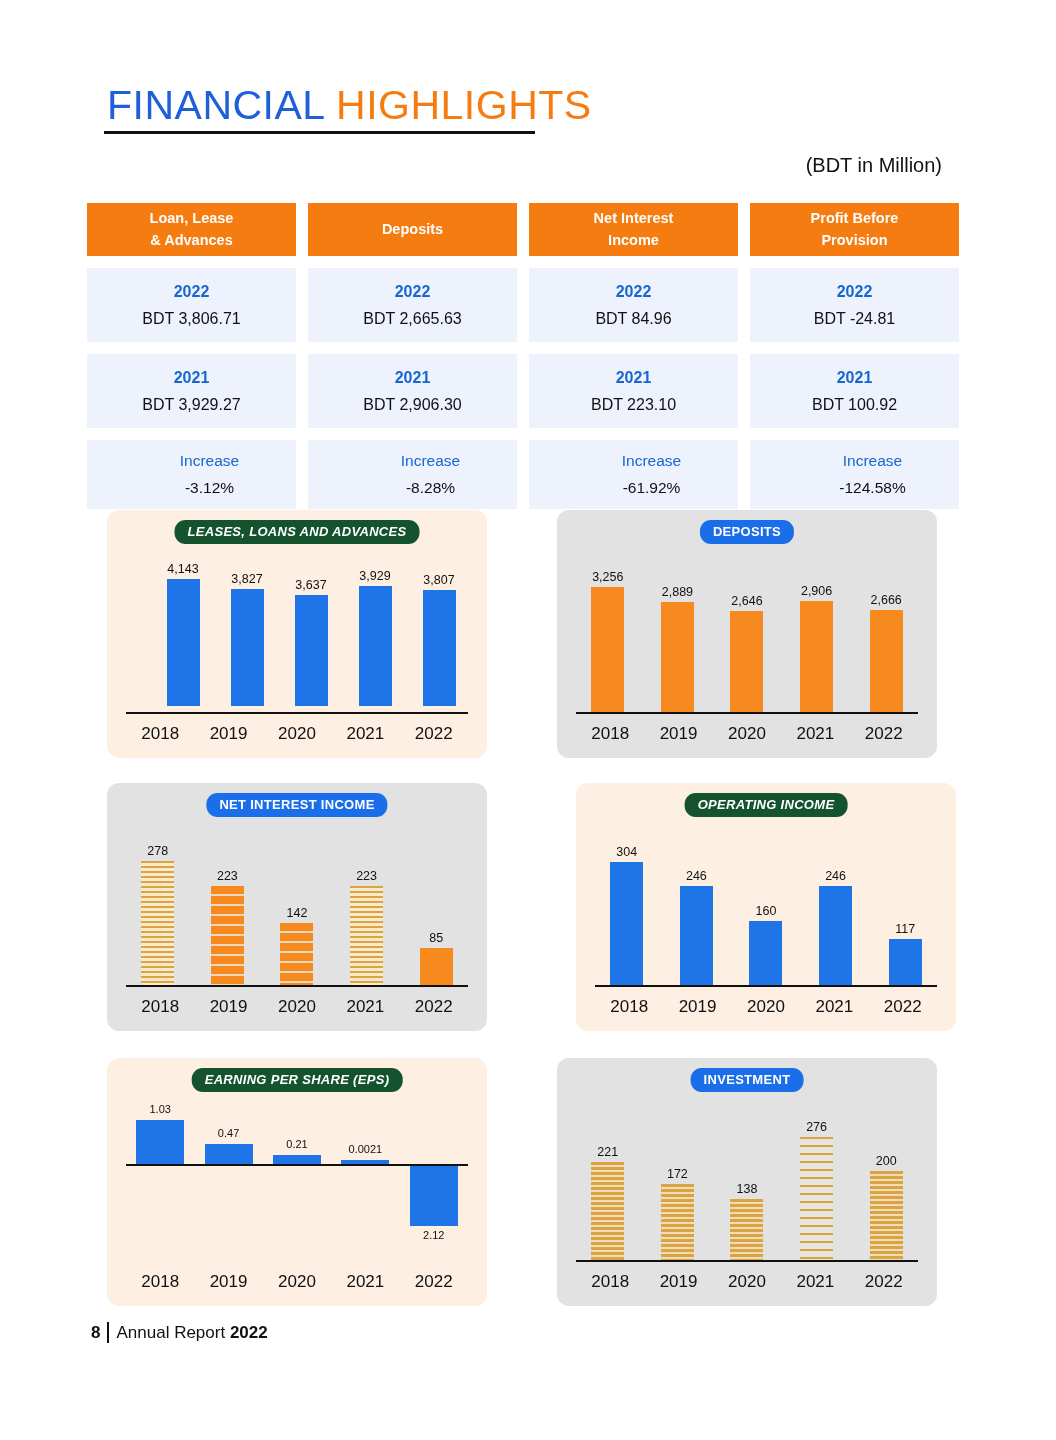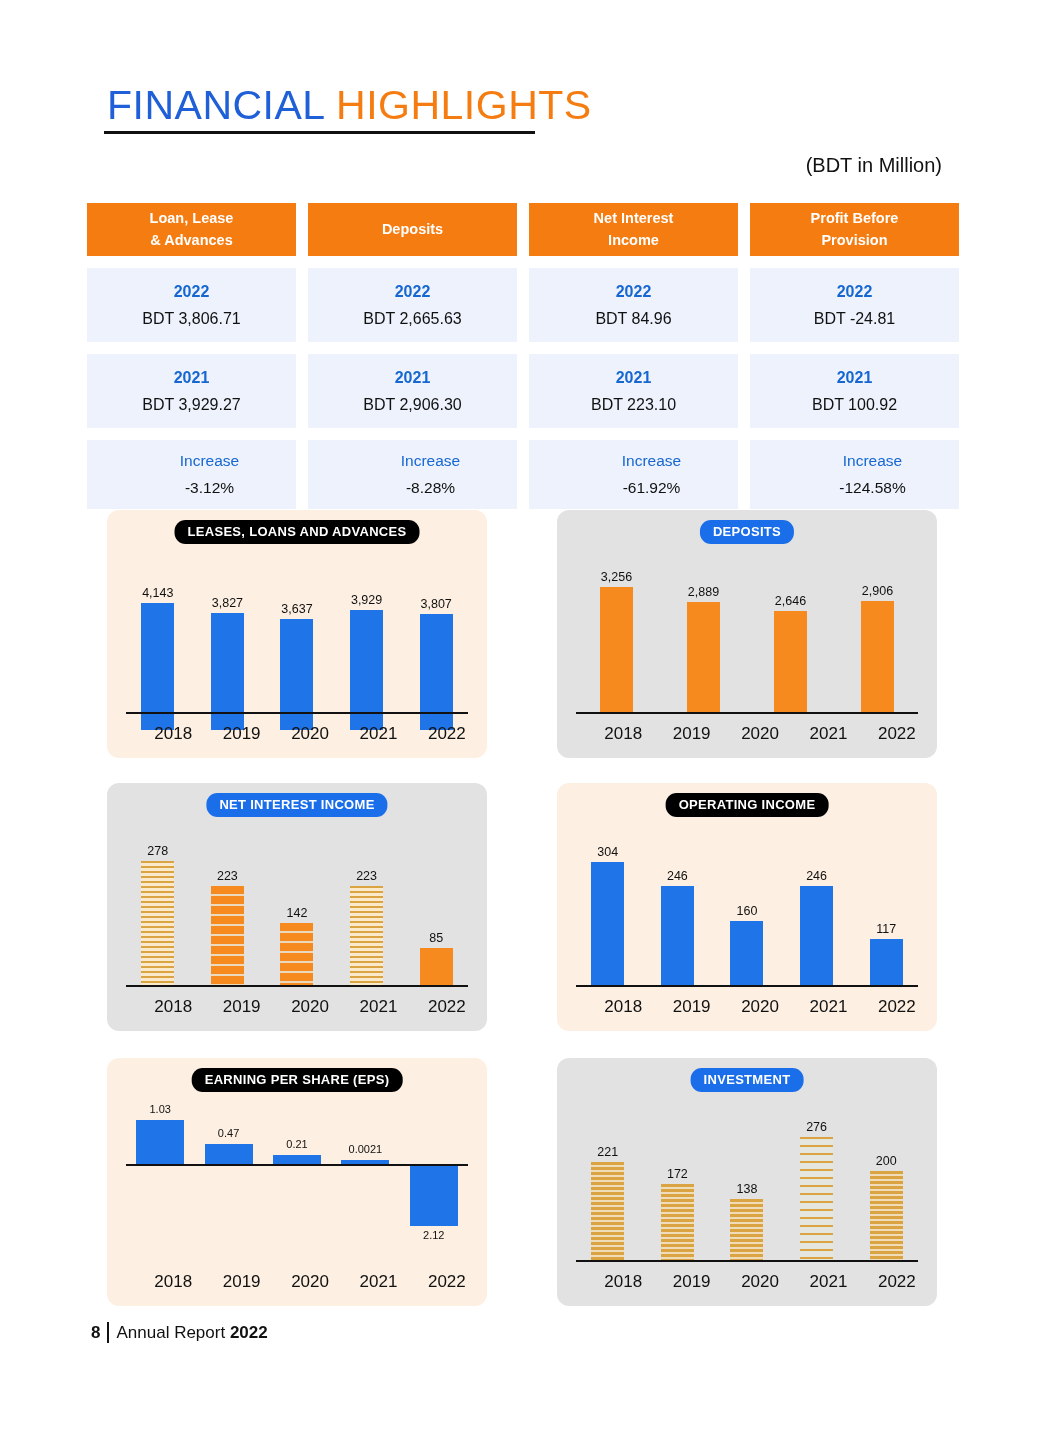--- a/index.html
+++ b/index.html
@@ -59,21 +59,21 @@
   }
   .card.cream { background: #FDF0E2; }
   .card.grey  { background: #E2E2E2; }
 
   .card-title {
     position: absolute; top: 10px; left: 50%; transform: translateX(-50%);
     border-radius: 11px; color: #fff; font-weight: bold;
     font-size: 13px; letter-spacing: 0.3px; white-space: nowrap;
     padding: 4px 13px 5px;
   }
-  .card-title.orange { background: #000000; }
+  .card-title.orange { background: #14532d; font-style: italic; }
   .card-title.blue   { background: #1A6EEA; }
 
   .plot { position: absolute; left: 16px; right: 16px; top: 42px; bottom: 8px; }
   .axis {
     position: absolute; left: 3px; right: 3px;
     height: 2px; background: #111;
   }
   .bars {
     position: absolute; left: 0; right: 0; top: 0;
     display: flex; align-items: flex-end; justify-content: space-around;
@@ -98,21 +98,21 @@
       #D9A441 0px, #D9A441 3px, #F0DCB8 3px, #F0DCB8 5px);
   }
   .bar.stripe-gold-wide {
     background: repeating-linear-gradient(to bottom,
       #D9A441 0px, #D9A441 2px, #E6E6E1 2px, #E6E6E1 8px);
   }
   .xlabels {
     position: absolute; left: 3px; right: 3px;
     display: flex; justify-content: space-around;
   }
-  .xlab { width: 64px; text-align: right; font-size: 17px; color: #111; }
+  .xlab { width: 64px; text-align: center; font-size: 17px; color: #111; }
 
   
   .eps-plot { position: absolute; left: 16px; right: 16px; top: 42px; bottom: 8px; }
   .eps-cols {
     position: absolute; left: 3px; right: 3px; top: 0; bottom: 46px;
     display: flex; justify-content: space-around;
   }
   .eps-col { position: relative; width: 64px; }
   .eps-zero { position: absolute; left: 3px; right: 3px; height: 2px; background: #111; }
   .eps-bar { position: absolute; left: 50%; transform: translateX(-50%);
@@ -203,21 +203,21 @@
       </div>
       <div class="td r3">
         <div class="cell-lbl">Increase</div>
         <div class="cell-pct">-124.58%</div>
       </div>
     </div>
 
   <div class="card cream" style="left:107px; top:510px;" id="card-0">
       <div class="card-title orange">LEASES, LOANS AND ADVANCES</div>
       <div class="plot">
-        <div class="bars" style="height: 158px; bottom: 20px; top: auto;">
+        <div class="bars" style="height: 158px; bottom: 44px; top: auto; justify-content: flex-end;">
           <div class="bcol">
             <div class="bval">4,143</div>
             <div class="bar blue" style="height: 126.618px;"></div>
           </div>
           <div class="bcol">
             <div class="bval">3,827</div>
             <div class="bar blue" style="height: 116.96px;"></div>
           </div>
           <div class="bcol">
             <div class="bval">3,637</div>
@@ -255,20 +255,24 @@
             <div class="bar orange" style="height: 112.258px;"></div>
           </div>
           <div class="bcol">
             <div class="bval">2,646</div>
             <div class="bar orange" style="height: 102.816px;"></div>
           </div>
           <div class="bcol">
             <div class="bval">2,906</div>
             <div class="bar orange" style="height: 112.919px;"></div>
           </div>
+          <div class="bcol">
+            <div class="bval">2,666</div>
+            <div class="bar orange" style="height: 103.593px;"></div>
+          </div>
         </div>
         <div class="axis" style="bottom: 36px;"></div>
         <div class="xlabels" style="bottom: 6px;">
           <div class="xlab">2018</div>
           <div class="xlab">2019</div>
           <div class="xlab">2020</div>
           <div class="xlab">2021</div>
           <div class="xlab">2022</div>
         </div>
       </div>
@@ -301,21 +305,21 @@
         <div class="axis" style="bottom: 36px;"></div>
         <div class="xlabels" style="bottom: 6px;">
           <div class="xlab">2018</div>
           <div class="xlab">2019</div>
           <div class="xlab">2020</div>
           <div class="xlab">2021</div>
           <div class="xlab">2022</div>
         </div>
       </div>
     </div>
-  <div class="card cream" style="left:557px; top:783px;" id="card-3">
+  <div class="card cream" style="left:576px; top:783px;" id="card-3">
       <div class="card-title orange">OPERATING INCOME</div>
       <div class="plot">
         <div class="bars" style="height: 158px; bottom: 36px; top: auto;">
           <div class="bcol">
             <div class="bval">304</div>
             <div class="bar blue" style="height: 125.285px;"></div>
           </div>
           <div class="bcol">
             <div class="bval">246</div>
             <div class="bar blue" style="height: 101.382px;"></div>

